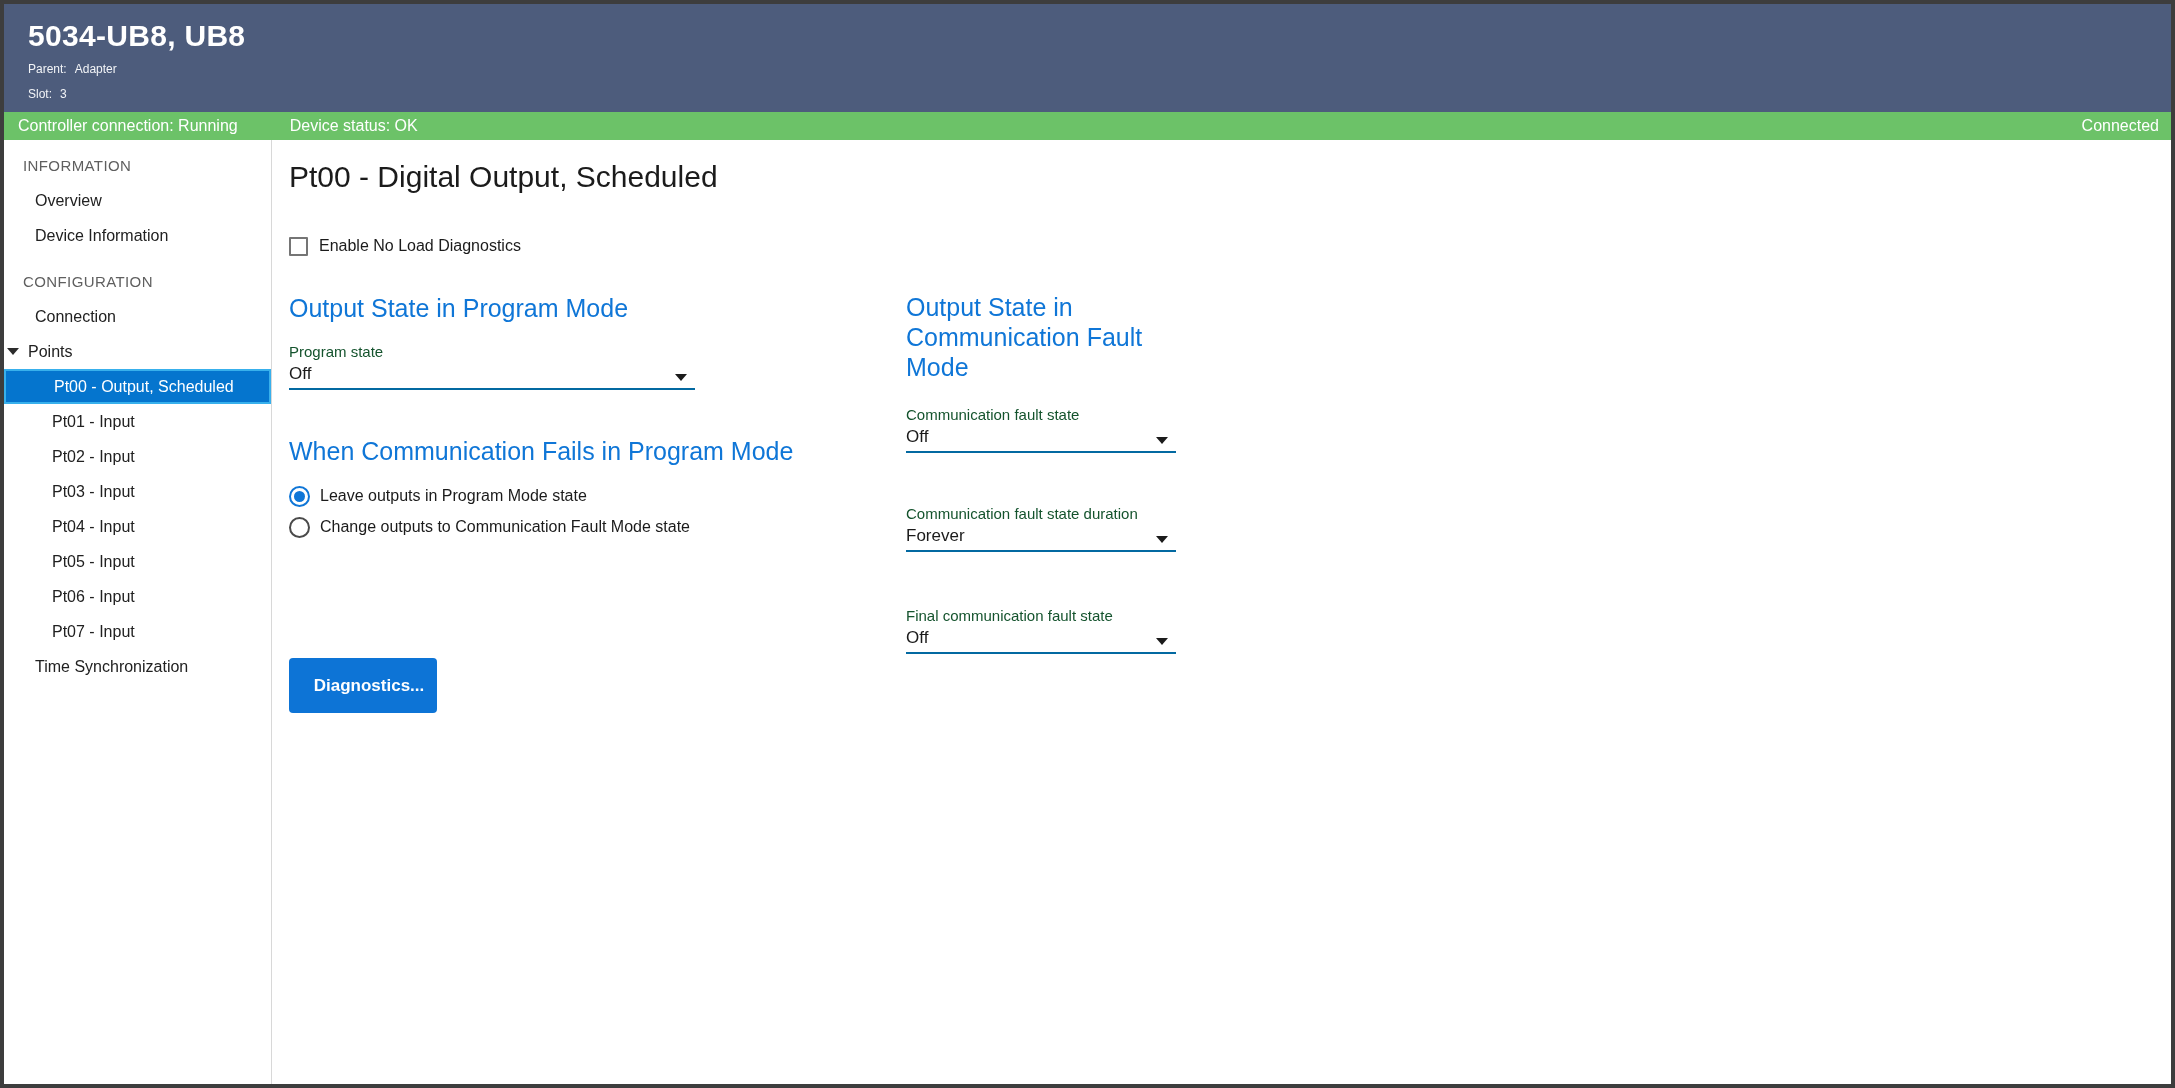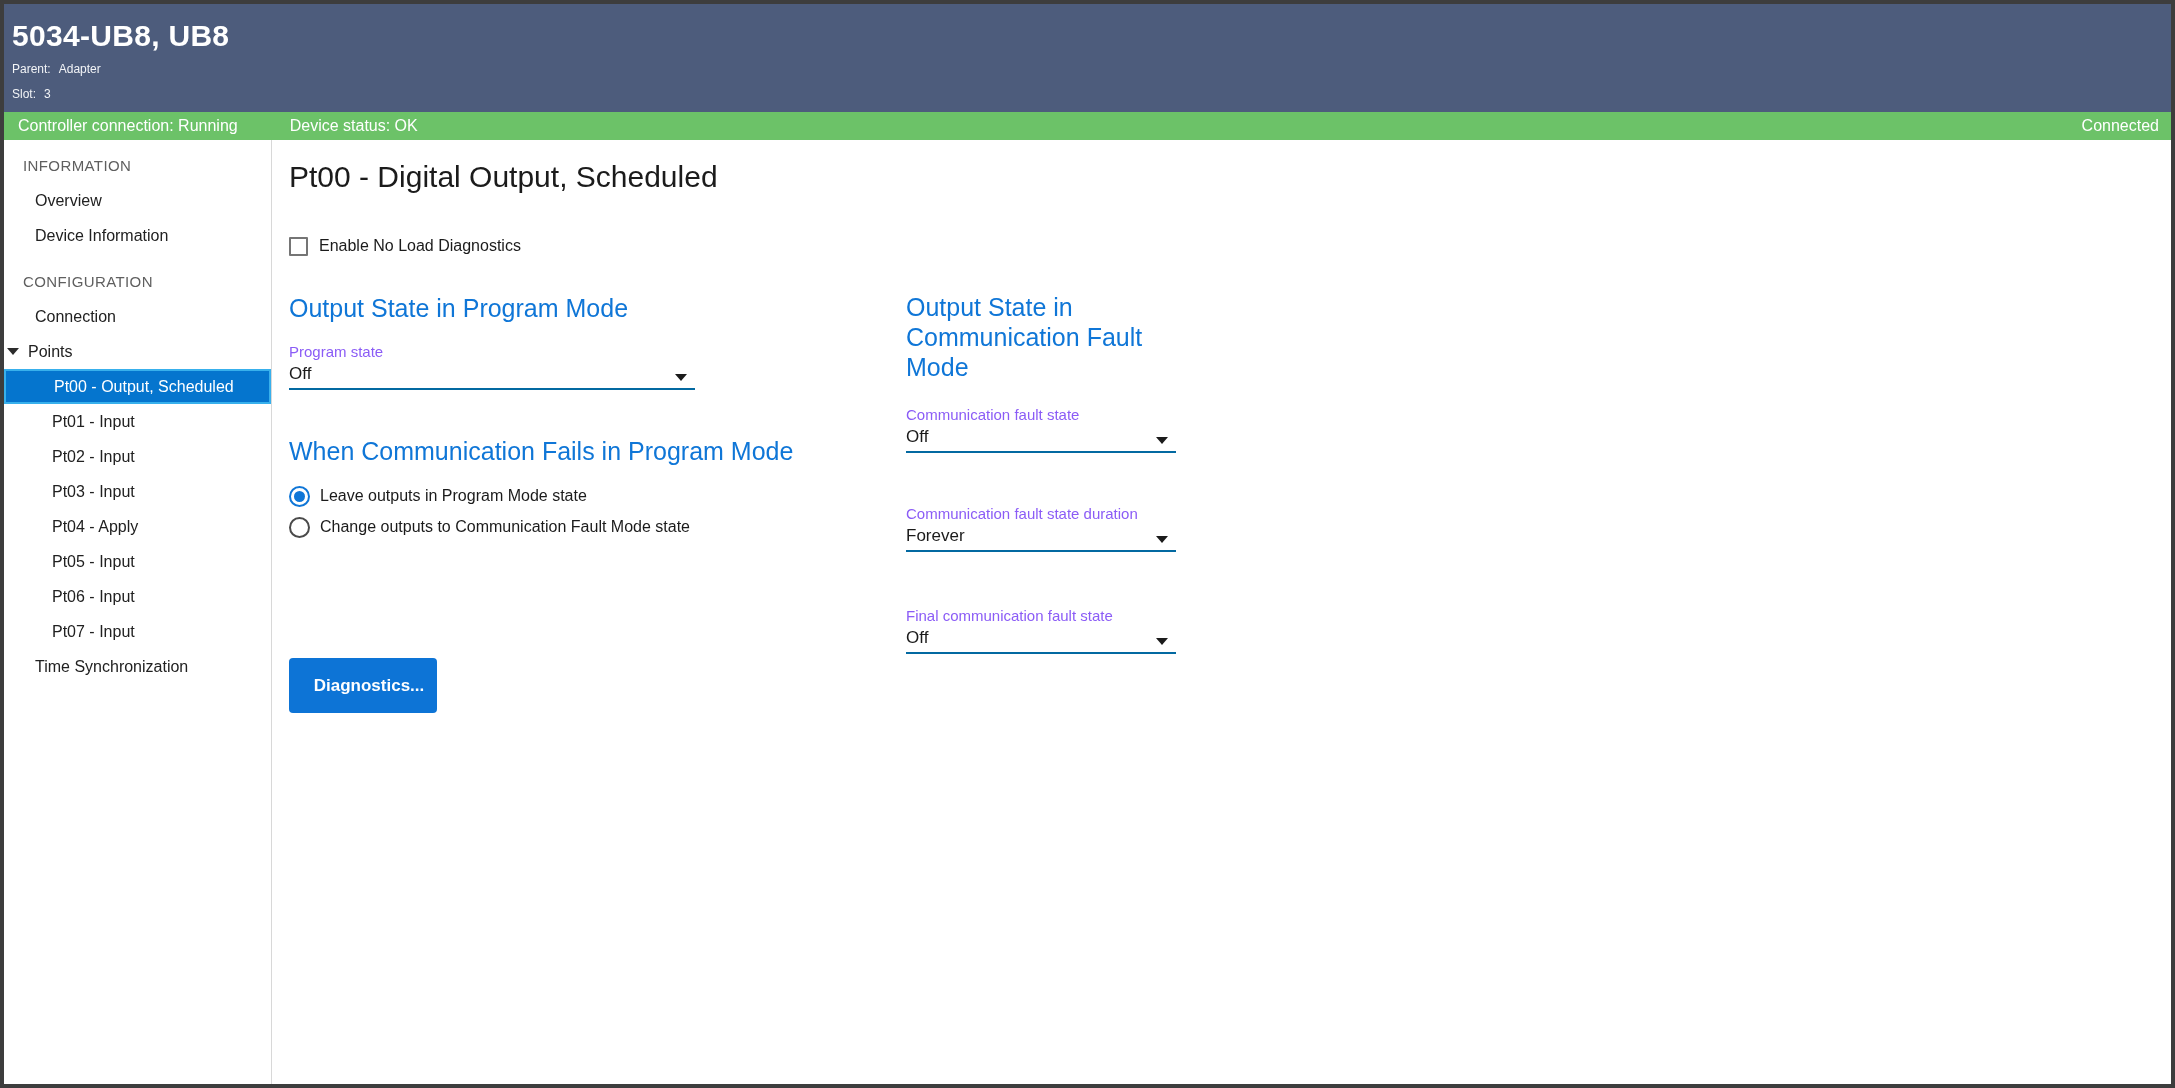--- a/index.html
+++ b/index.html
@@ -12,21 +12,21 @@
     background:#fff;
     display:flex; flex-direction:column;
     overflow:hidden;
   }
 
   
   .header {
     height:108px; flex:0 0 108px;
     background:var(--header-bg, #4d5c7c);
     color:#fff;
-    padding:15px 0 0 8px;
+    padding:15px 0 0 24px;
   }
   .header .title { font-size:30px; font-weight:700; letter-spacing:0.3px; line-height:34px; }
   .header .meta-line { font-size:12px; margin-top:7px; line-height:18px; color:#f2f4f7; }
   .header .meta-line .meta-value { margin-left:8px; }
 
   
   .statusbar {
     height:28px; flex:0 0 28px;
     background:var(--status-green, #6cc268);
     color:#fff; font-size:16px;
@@ -76,21 +76,21 @@
   }
   .check-row .check-label { margin-left:11px; font-size:16px; color:#1b1b1b; }
 
   .section-heading {
     color:var(--accent-blue, #0f76d7);
     font-size:25px; line-height:30px; font-weight:400;
   }
   .h-program { margin-top:36px; }
   .h-commfails { margin-top:46px; }
 
-  .field-label { font-size:15px; line-height:18px; color:#8b5cf6; }
+  .field-label { font-size:15px; line-height:18px; color:#14532d; }
   .fl-left { margin-top:20px; }
 
   .dropdown {
     margin-top:3px;
     display:flex; align-items:flex-end; justify-content:space-between;
     border-bottom:2px solid #0369a1;
     padding-bottom:4px; height:26px;
     cursor:default;
   }
   .dropdown .dd-value { font-size:17px; line-height:20px; color:#1b1b1b; }
@@ -184,21 +184,21 @@
       <div class="nav-header gap-above" style="margin-top:11px;">CONFIGURATION</div>
       <div class="nav-item">Connection</div>
       <div class="nav-item points-row">
         <span class="tri-down"></span>
         <span>Points</span>
       </div>
       <div class="nav-child selected">Pt00 - Output, Scheduled</div>
       <div class="nav-child">Pt01 - Input</div>
       <div class="nav-child">Pt02 - Input</div>
       <div class="nav-child">Pt03 - Input</div>
-      <div class="nav-child">Pt04 - Apply</div>
+      <div class="nav-child">Pt04 - Input</div>
       <div class="nav-child">Pt05 - Input</div>
       <div class="nav-child">Pt06 - Input</div>
       <div class="nav-child">Pt07 - Input</div>
       <div class="nav-item">Time Synchronization</div>
     </div>
 
     <div class="content">
 
       <div class="col-left">
         <div class="page-title">Pt00 - Digital Output, Scheduled</div>

